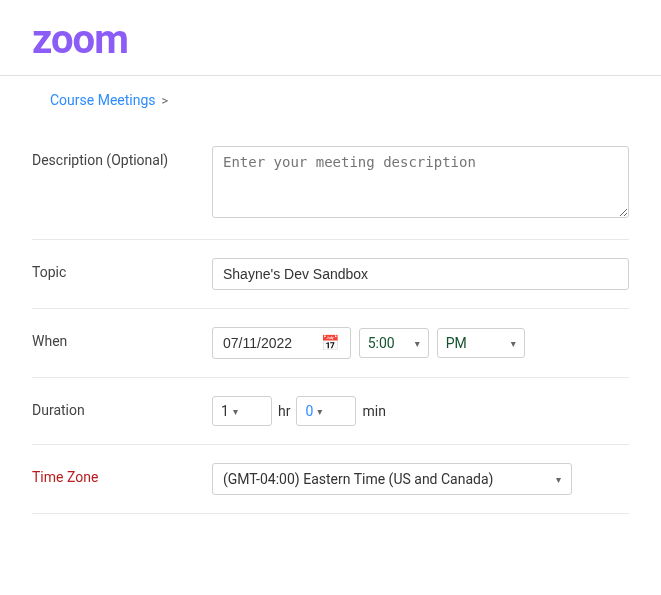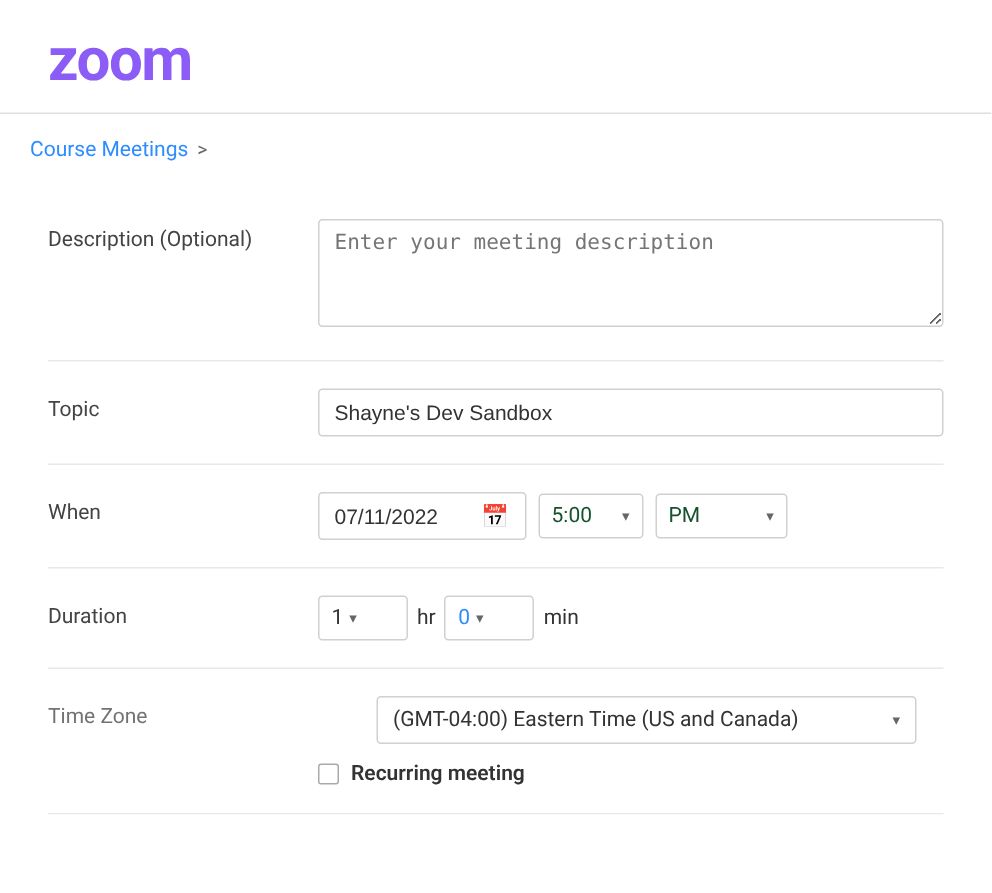--- a/index.html
+++ b/index.html
@@ -18,21 +18,21 @@
     .zoom-logo {
       font-size: 40px;
       font-weight: 700;
       color: #8b5cf6;
       letter-spacing: -1px;
     }
 
     .breadcrumb {
       display: flex;
       align-items: flex-end;
-      padding: 16px 32px 20px 20px;
+      padding: 16px 32px 20px 50px;
       font-size: 14px;
       gap: 6px;
     }
 
     .breadcrumb-link {
       color: #2D8CFF;
       cursor: pointer;
       text-decoration: none;
     }
 
@@ -58,21 +58,21 @@
     }
 
     .form-label {
       min-width: 160px;
       padding-top: 6px;
       color: #444;
       font-size: 14px;
     }
 
     .form-label.blue {
-      color: #737373;
+      color: #b91c1c;
     }
 
     .form-field {
       flex: 1;
     }
 
     .text-input {
       width: 100%;
       border: 1px solid #d0d0d0;
       border-radius: 3px;
@@ -203,21 +203,20 @@
     .timezone-select {
       display: flex;
       align-items: center;
       border: 1px solid #d0d0d0;
       border-radius: 3px;
       padding: 7px 10px;
       gap: 6px;
       background: #fff;
       cursor: pointer;
       width: 360px;
-      margin-left: 39px;
     }
 
     .timezone-text {
       font-size: 14px;
       color: #333;
       flex: 1;
     }
 
     .recurring-row {
       display: flex;
@@ -312,20 +311,16 @@
     </div>
   </div>
 
   <div class="form-row">
     <div class="form-label blue">Time Zone</div>
     <div class="form-field timezone-field">
       <div class="timezone-select">
         <span class="timezone-text">(GMT-04:00) Eastern Time (US and Canada)</span>
         <span class="chevron-down">▾</span>
       </div>
-      <div class="recurring-row">
-        <div class="checkbox"></div>
-        <span class="recurring-label">Recurring meeting</span>
-      </div>
     </div>
   </div>
 
 </div>
 
 </body></html>

